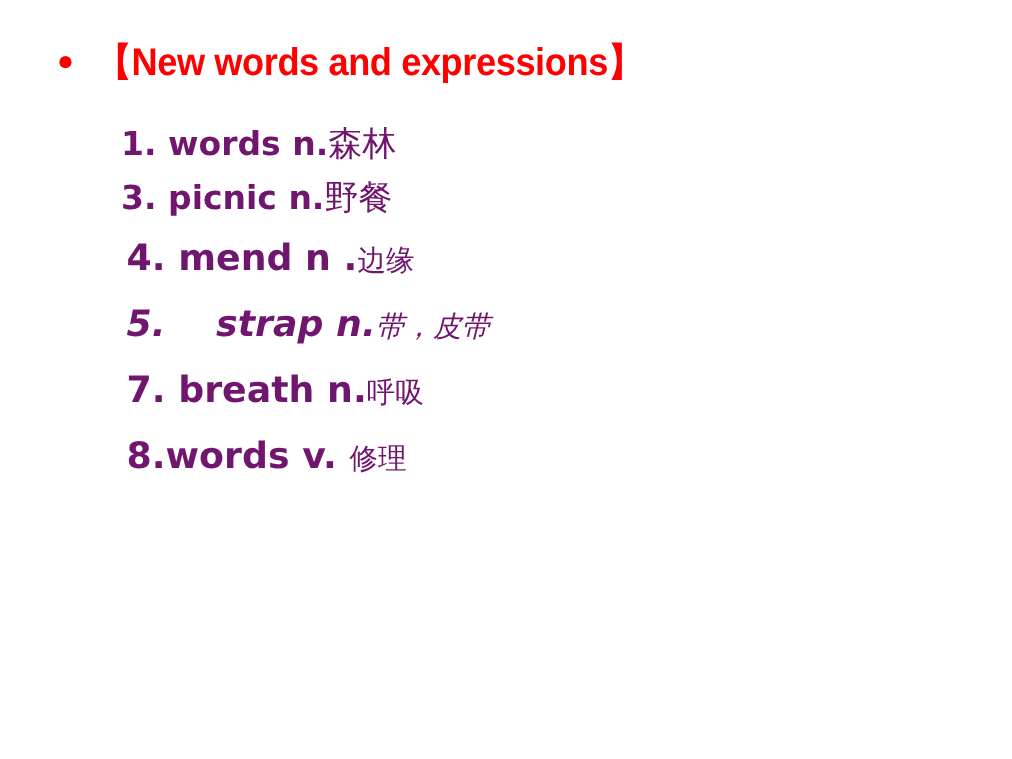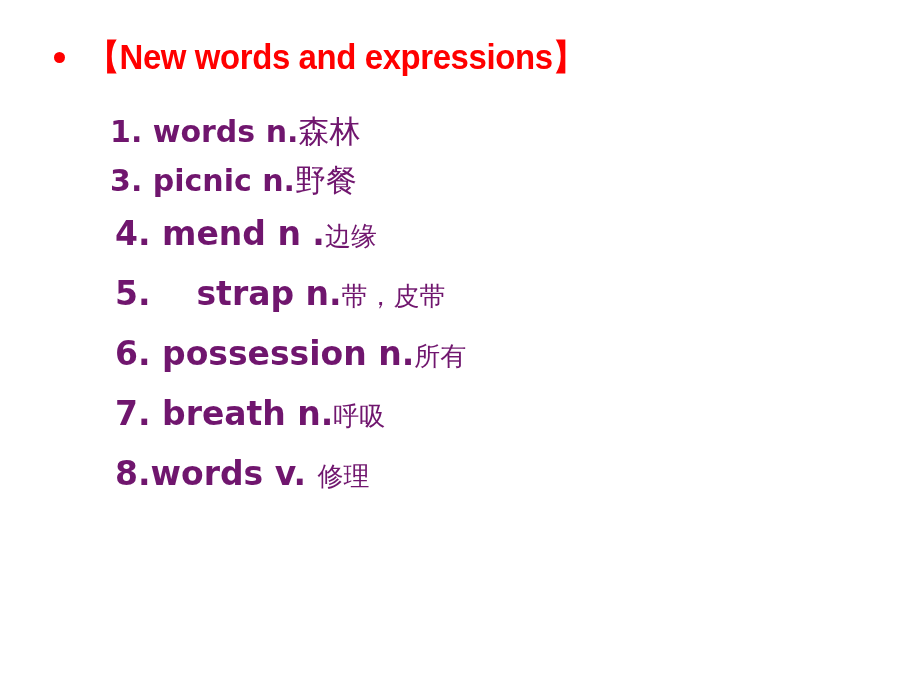--- a/index.html
+++ b/index.html
@@ -88,21 +88,21 @@
 
   
   .size-b {
     font-size: 33px;
     height: 60px;
   }
   .size-b .lat { font-size: 33px; }
   .size-b .cjk { font-size: 26px; }
 
   
-  .indent-extra { padding-left: 0; }
+  .indent-extra { padding-left: 0; font-style: italic; }
 </style>
 </head>
 <body>
 
 <div id="slide">
 
   <div class="title-row">
     <span class="title-bullet"></span>
     <span class="title-text">【New words and expressions】</span>
   </div>
@@ -119,23 +119,20 @@
     </div>
 
     <div class="vocab-item size-b">
       <span class="lat">4.</span><span class="lat"> mend</span><span class="lat"> n .</span><span class="cjk">边缘</span>
     </div>
 
     <div class="vocab-item size-b indent-extra">
       <span class="lat">5.</span><span class="lat">    strap</span><span class="lat"> n.</span><span class="cjk">带，皮带</span>
     </div>
 
-    <div class="vocab-item size-b">
-      <span class="lat">6.</span><span class="lat"> possession</span><span class="lat"> n.</span><span class="cjk">所有</span>
-    </div>
 
     <div class="vocab-item size-b">
       <span class="lat">7.</span><span class="lat"> breath</span><span class="lat"> n.</span><span class="cjk">呼吸</span>
     </div>
 
     <div class="vocab-item size-b">
       <span class="lat">8.</span><span class="lat">words</span><span class="lat"> v. </span><span class="cjk">修理</span>
     </div>
 
 

